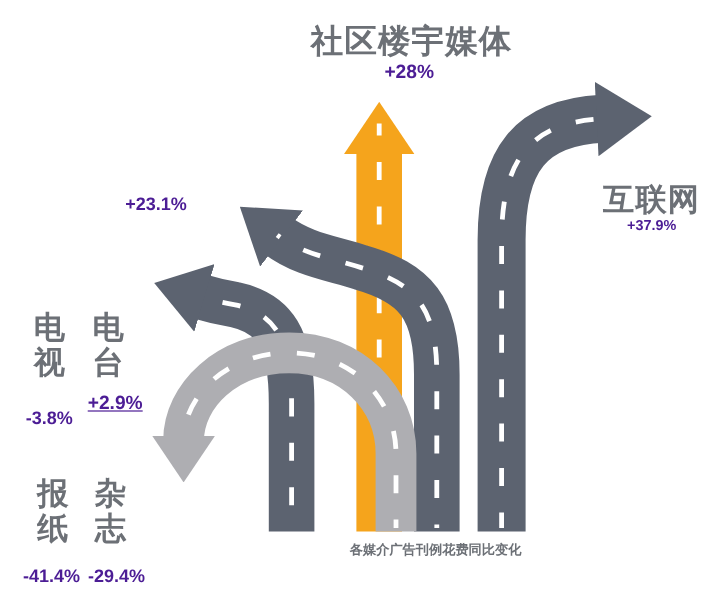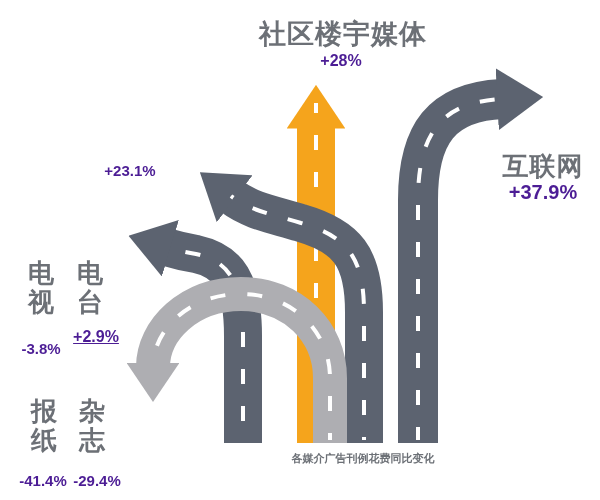--- a/index.html
+++ b/index.html
@@ -14,21 +14,21 @@
     position:absolute;font-weight:bold;color:#6c7076;
     width:1.08em;word-break:break-all;text-align:center;line-height:1.12;
     transform:translateX(-50%);white-space:normal;
   }
   
   .l-community{left:343px;top:16px;font-size:27px;letter-spacing:1px;}
   .p-community{left:341px;top:52px;font-size:16px;}
   .l-film{left:132px;top:111px;font-size:25px;letter-spacing:1px;}
   .p-film{left:130px;top:142px;font-size:15px;margin-top:20px;}
   .l-internet{left:543px;top:149px;font-size:26px;letter-spacing:1px;}
-  .p-internet{left:543px;top:181px;font-size:20px;}
+  .p-internet{left:543px;top:181px;font-size:12px;}
   .l-tv{left:40px;top:259px;font-size:26px;text-align:right;}
   .l-radio{left:90px;top:259px;font-size:26px;}
   .p-tv{left:41px;top:328px;font-size:15px;margin-top:12px;}
   .p-radio{left:96px;top:328px;font-size:16px;text-decoration:underline;}
   .l-newspaper{left:44px;top:397px;font-size:26px;}
   .l-magazine{left:92px;top:397px;font-size:26px;}
   .p-newspaper{left:43px;top:472px;font-size:15px;text-align:right;}
   .p-magazine{left:97px;top:472px;font-size:15px;}
   .caption{left:363px;top:451px;font-size:11px;color:#6c7076;}
   

